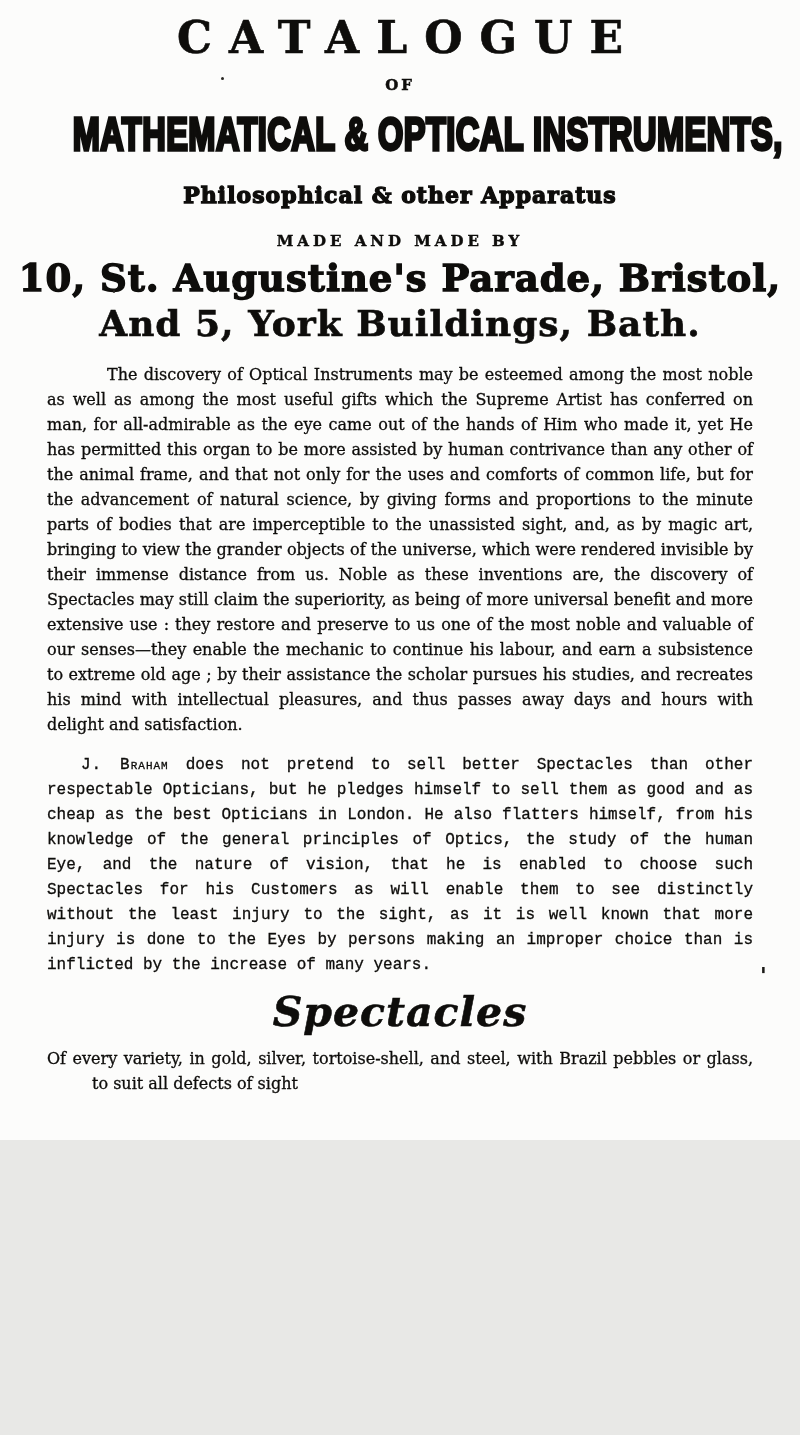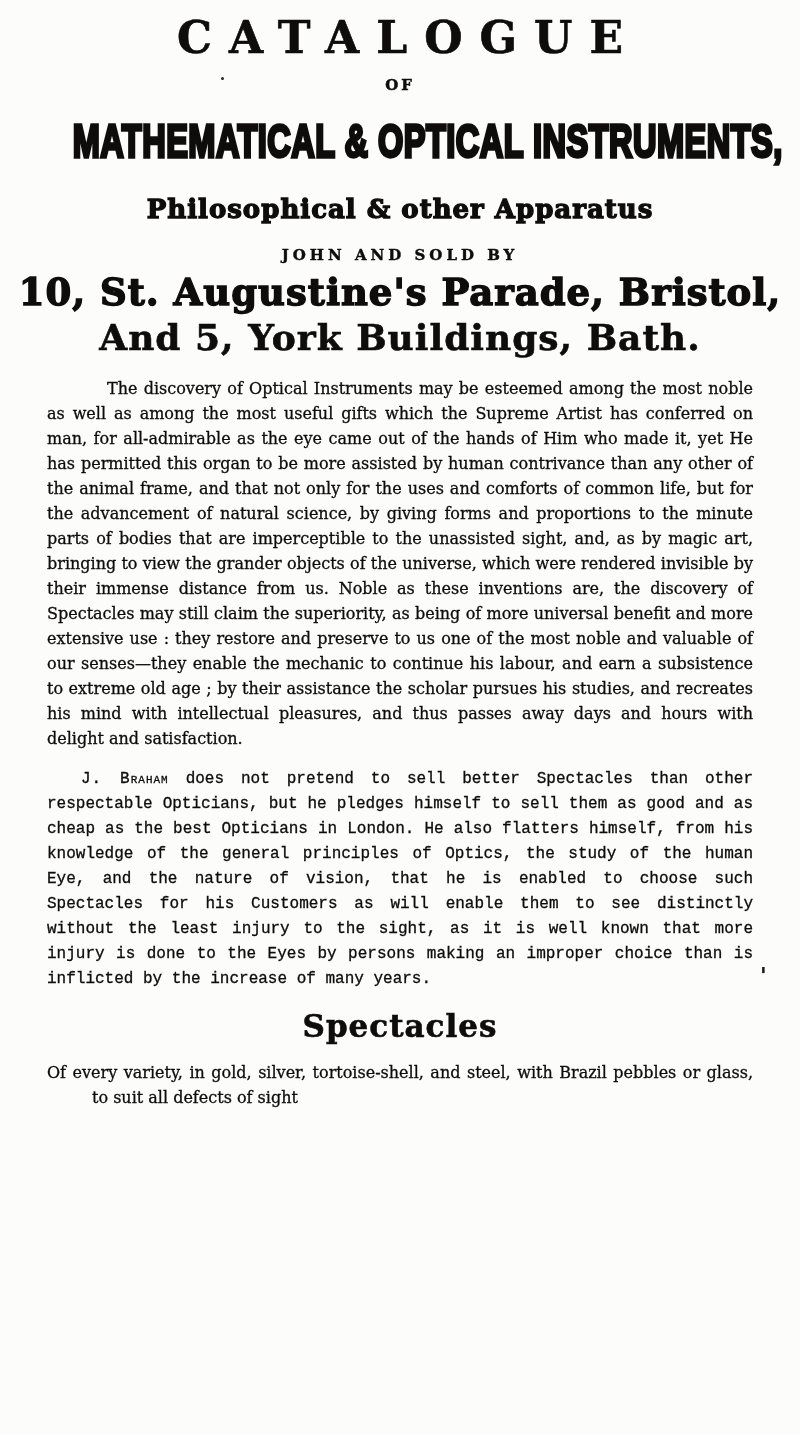--- a/index.html
+++ b/index.html
@@ -3,21 +3,21 @@
 <meta charset="utf-8">
 <style>
   html, body { margin: 0; padding: 0; }
   body {
     background: #e8e8e6;
     font-family: "DejaVu Serif", serif;
   }
   .page {
     position: relative;
     width: 800px;
-    height: 1435px;
+    height: 1140px;
     margin: 0 auto;
     background: #fcfcfb;
     color: #0e0d0b;
     overflow: hidden;
   }
   header { text-align: center; }
 
   .catalogue-title {
     margin: 14px 0 0 0;
     font-family: "DejaVu Serif", serif;
@@ -30,39 +30,39 @@
   }
   .of-line {
     margin-top: 15px;
     font-weight: bold;
     font-size: 15px;
     line-height: 16px;
     letter-spacing: 3px;
     -webkit-text-stroke: 0.5px #0e0d0b;
   }
   .fat-title-wrap {
-    margin-top: 23px;
+    margin-top: 16px;
     line-height: 50px;
     white-space: nowrap;
     padding-left: 46px;
   }
   .fat-title {
     display: inline-block;
     font-family: "Liberation Sans", sans-serif;
     font-weight: bold;
     font-size: 35px;
     letter-spacing: 0.5px;
     -webkit-text-stroke: 2.6px #0e0d0b;
     transform: scale(0.93, 1.30);
     transform-origin: center center;
   }
   .subtitle {
-    margin-top: 19px;
+    margin-top: 12px;
     font-weight: bold;
-    font-size: 26px;
+    font-size: 22px;
     line-height: 34px;
     letter-spacing: 1px;
     -webkit-text-stroke: 1.3px #0e0d0b;
   }
   .madeby {
     margin-top: 21px;
     font-weight: bold;
     font-size: 15px;
     line-height: 16px;
     letter-spacing: 4px;
@@ -106,21 +106,22 @@
   .para-intro { text-indent: 60px; }
   .para-braham { text-indent: 34px; font-family: Liberation Mono, monospace; }
   .smallcaps {
     font-variant: small-caps;
     letter-spacing: 1px;
   }
   .section-heading {
     margin: 14px 0 3px 0;
     text-align: center;
     font-weight: bold;
-    font-size: 31px;
+    font-style: italic;
+    font-size: 41px;
     line-height: 36px;
     letter-spacing: 1px;
     -webkit-text-stroke: 0.6px #0e0d0b;
   }
   .para-hang {
     padding-left: 45px;
     text-indent: -45px;
   }
 
   .speck {
@@ -147,21 +148,21 @@
     <h1 class="catalogue-title">CATALOGUE</h1>
 
     <div class="of-line">OF</div>
 
     <div class="fat-title-wrap">
       <div class="fat-title">MATHEMATICAL &amp; OPTICAL INSTRUMENTS,</div>
     </div>
 
     <div class="subtitle">Philosophical &amp; other Apparatus</div>
 
-    <div class="madeby">JOHN AND SOLD BY</div>
+    <div class="madeby">MADE AND MADE BY</div>
 
 
     <div class="addr-bristol">10, St. Augustine's Parade, Bristol,</div>
 
     <div class="addr-bath">And 5, York Buildings, Bath.</div>
   </header>
 
   <main>
     <p class="para para-intro">The discovery of Optical Instruments may be esteemed among the most noble as well as among the most useful gifts which the Supreme Artist has conferred on man, for all-admirable as the eye came out of the hands of Him who made it, yet He has permitted this organ to be more assisted by human contrivance than any other of the animal frame, and that not only for the uses and comforts of common life, but for the advancement of natural science, by giving forms and proportions to the minute parts of bodies that are imperceptible to the unassisted sight, and, as by magic art, bringing to view the grander objects of the universe, which were rendered invisible by their immense distance from us. Noble as these inventions are, the discovery of Spectacles may still claim the superiority, as being of more universal benefit and more extensive use : they restore and preserve to us one of the most noble and valuable of our senses—they enable the mechanic to continue his labour, and earn a subsistence to extreme old age ; by their assistance the scholar pursues his studies, and recreates his mind with intellectual pleasures, and thus passes away days and hours with delight and satisfaction.</p>
 

